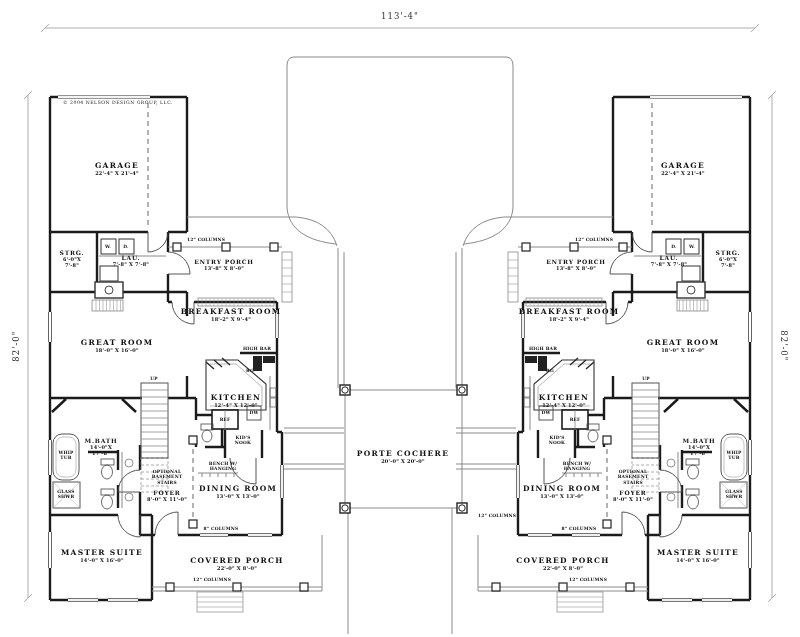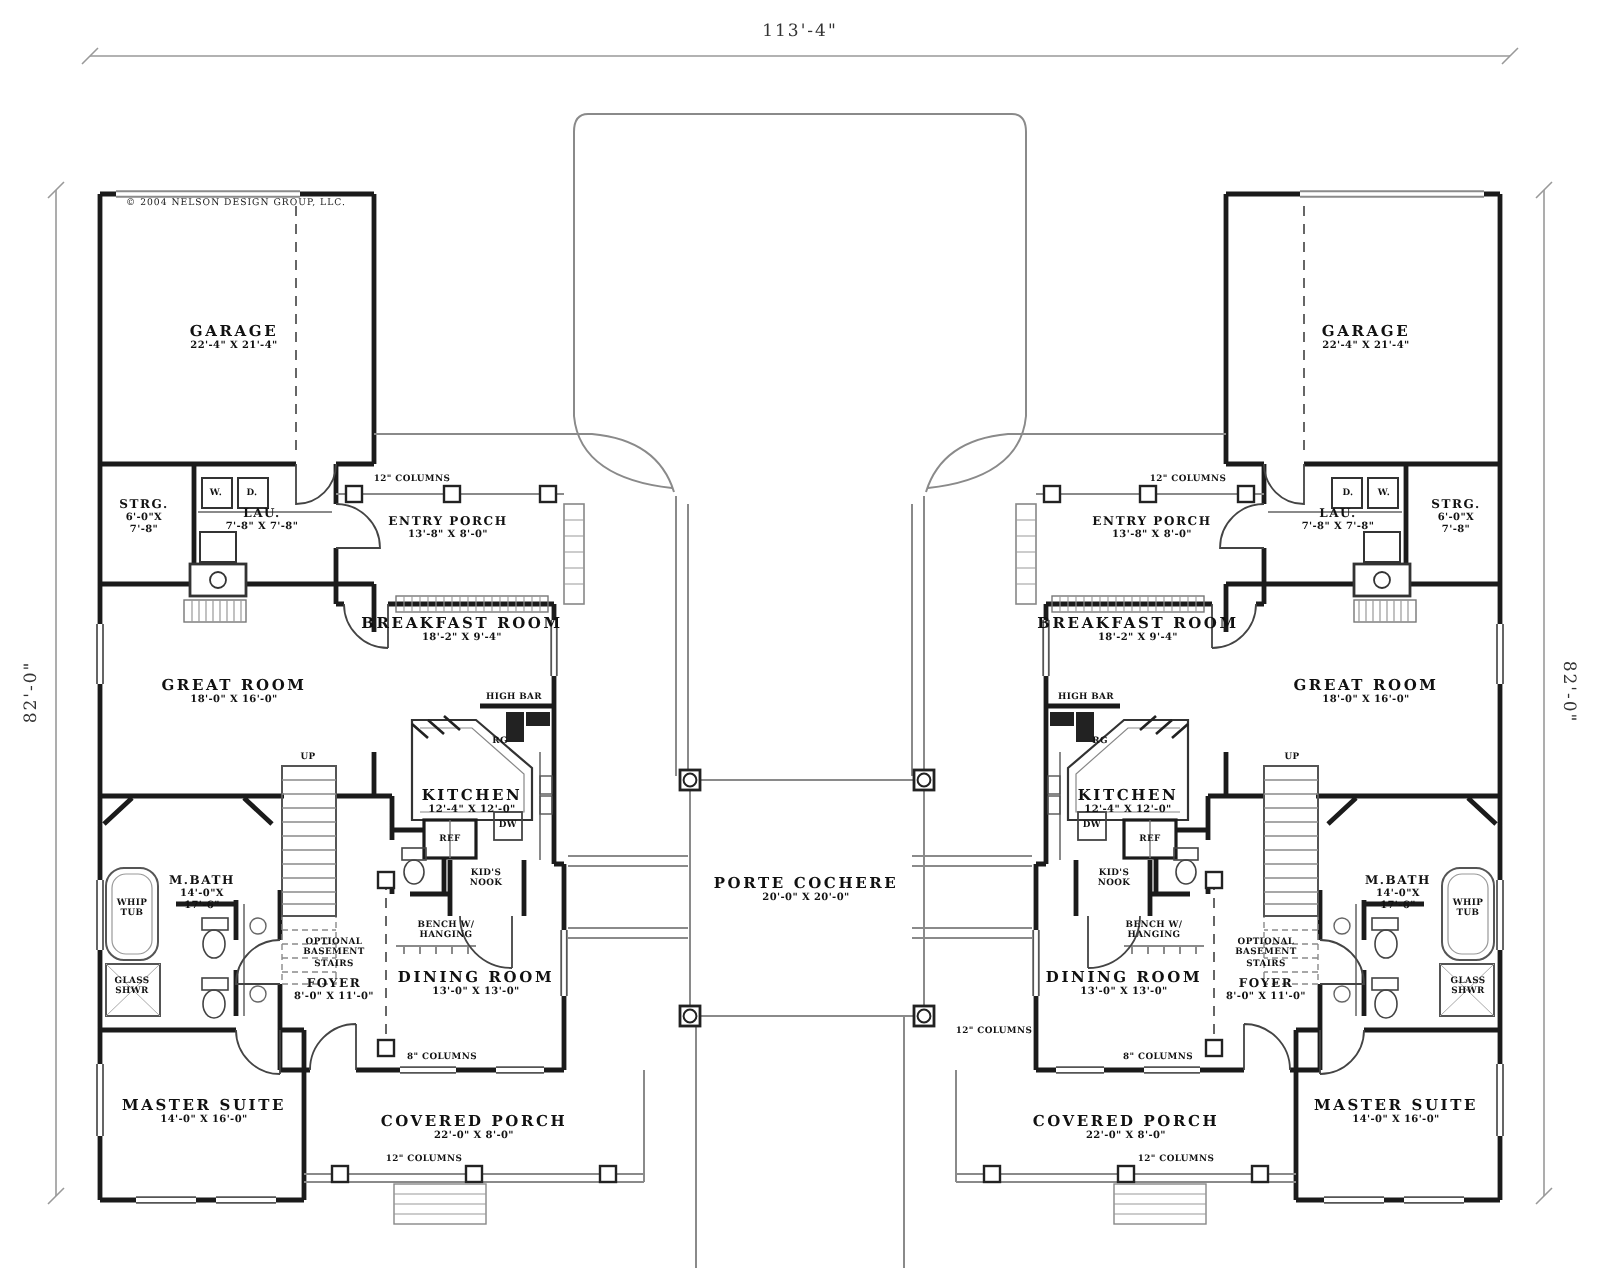--- a/index.html
+++ b/index.html
@@ -321,19 +321,19 @@
 <div class="lbl" style="left:698px;top:556px">
       <span class="nm">MASTER SUITE</span>
       <span class="dm">14'-0" X 16'-0"</span>
     </div>
 <div class="lbl" style="left:563px;top:564px">
       <span class="nm">COVERED PORCH</span>
       <span class="dm">22'-0" X 8'-0"</span>
     </div>
 <div class="ann" style="left:588px;top:580px">12" COLUMNS</div>
 
-<div class="lbl" style="left:403px;top:445px">
+<div class="lbl" style="left:403px;top:457px">
       <span class="nm">PORTE COCHERE</span>
       <span class="dm">20'-0" X 20'-0"</span>
     </div>
 <div class="ann" style="left:497px;top:516px">12" COLUMNS</div>
 
 </div>
 
 </body></html>

